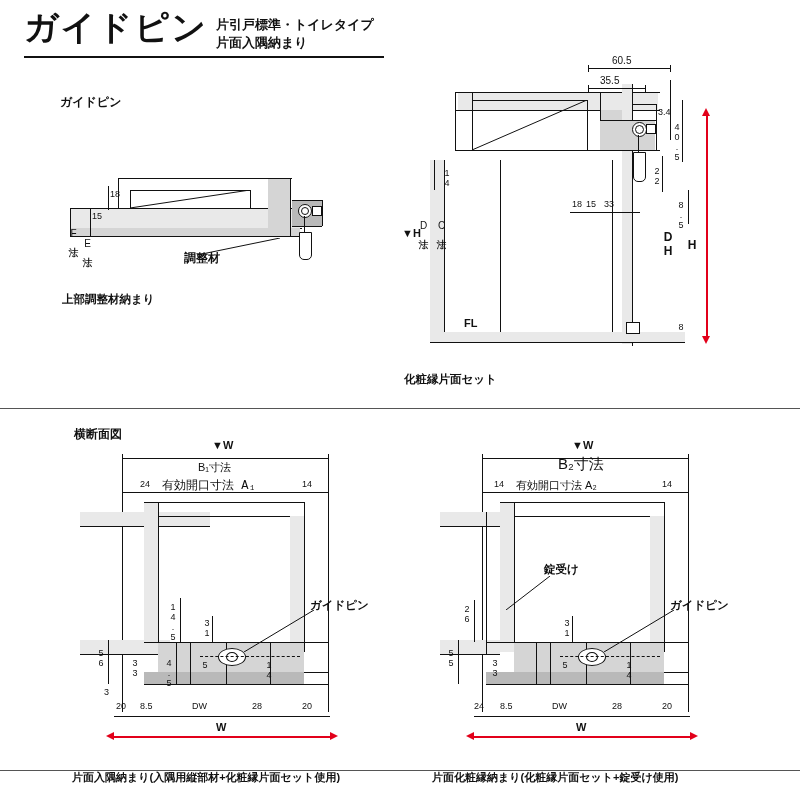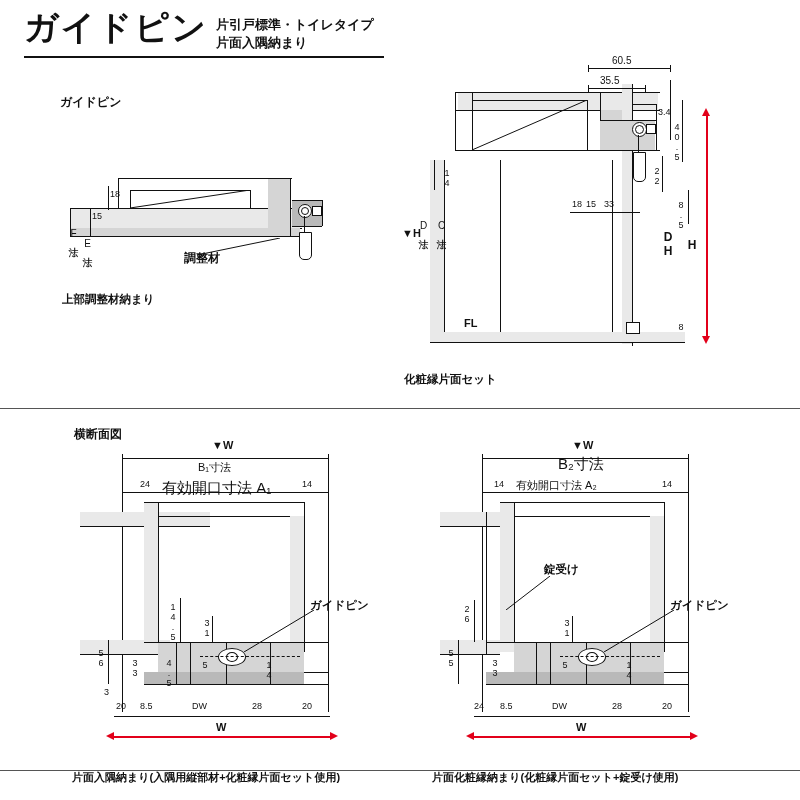--- a/index.html
+++ b/index.html
@@ -212,21 +212,21 @@
   <div class="t" style="left:132px;top:0px;font-size:11px;font-weight:bold;">▼W</div>
   <div class="dimline" style="left:42px;top:18px;width:206px;"></div>
   <div class="dimv" style="left:42px;top:14px;height:9px;"></div>
   <div class="dimv" style="left:248px;top:14px;height:9px;"></div>
   <div class="dimv" style="left:42px;top:22px;height:250px;"></div>
   <div class="dimv" style="left:248px;top:22px;height:250px;"></div>
   <div class="t" style="left:118px;top:22px;font-size:11px;">B₁寸法</div>
 
   <div class="dimline" style="left:42px;top:52px;width:206px;"></div>
   <div class="t num" style="left:60px;top:40px;">24</div>
-  <div class="t" style="left:82px;top:40px;font-size:15px;">有効開口寸法 A₁</div>
+  <div class="t" style="left:82px;top:40px;font-size:12px;font-family:Liberation Mono, monospace;">有効開口寸法 A₁</div>
   <div class="t num" style="left:222px;top:40px;">14</div>
 
   <div class="ln ln-h" style="left:0px;top:72px;width:130px;"></div>
   <div class="ln ln-h" style="left:0px;top:86px;width:130px;"></div>
   <div class="fill-l abs" style="left:0px;top:72px;width:130px;height:14px;"></div>
   <div class="ln ln-h" style="left:0px;top:200px;width:90px;"></div>
   <div class="ln ln-h" style="left:0px;top:214px;width:90px;"></div>
   <div class="fill-l abs" style="left:0px;top:200px;width:90px;height:14px;"></div>
 
   <div class="ln ln-v" style="left:64px;top:62px;height:150px;"></div>

